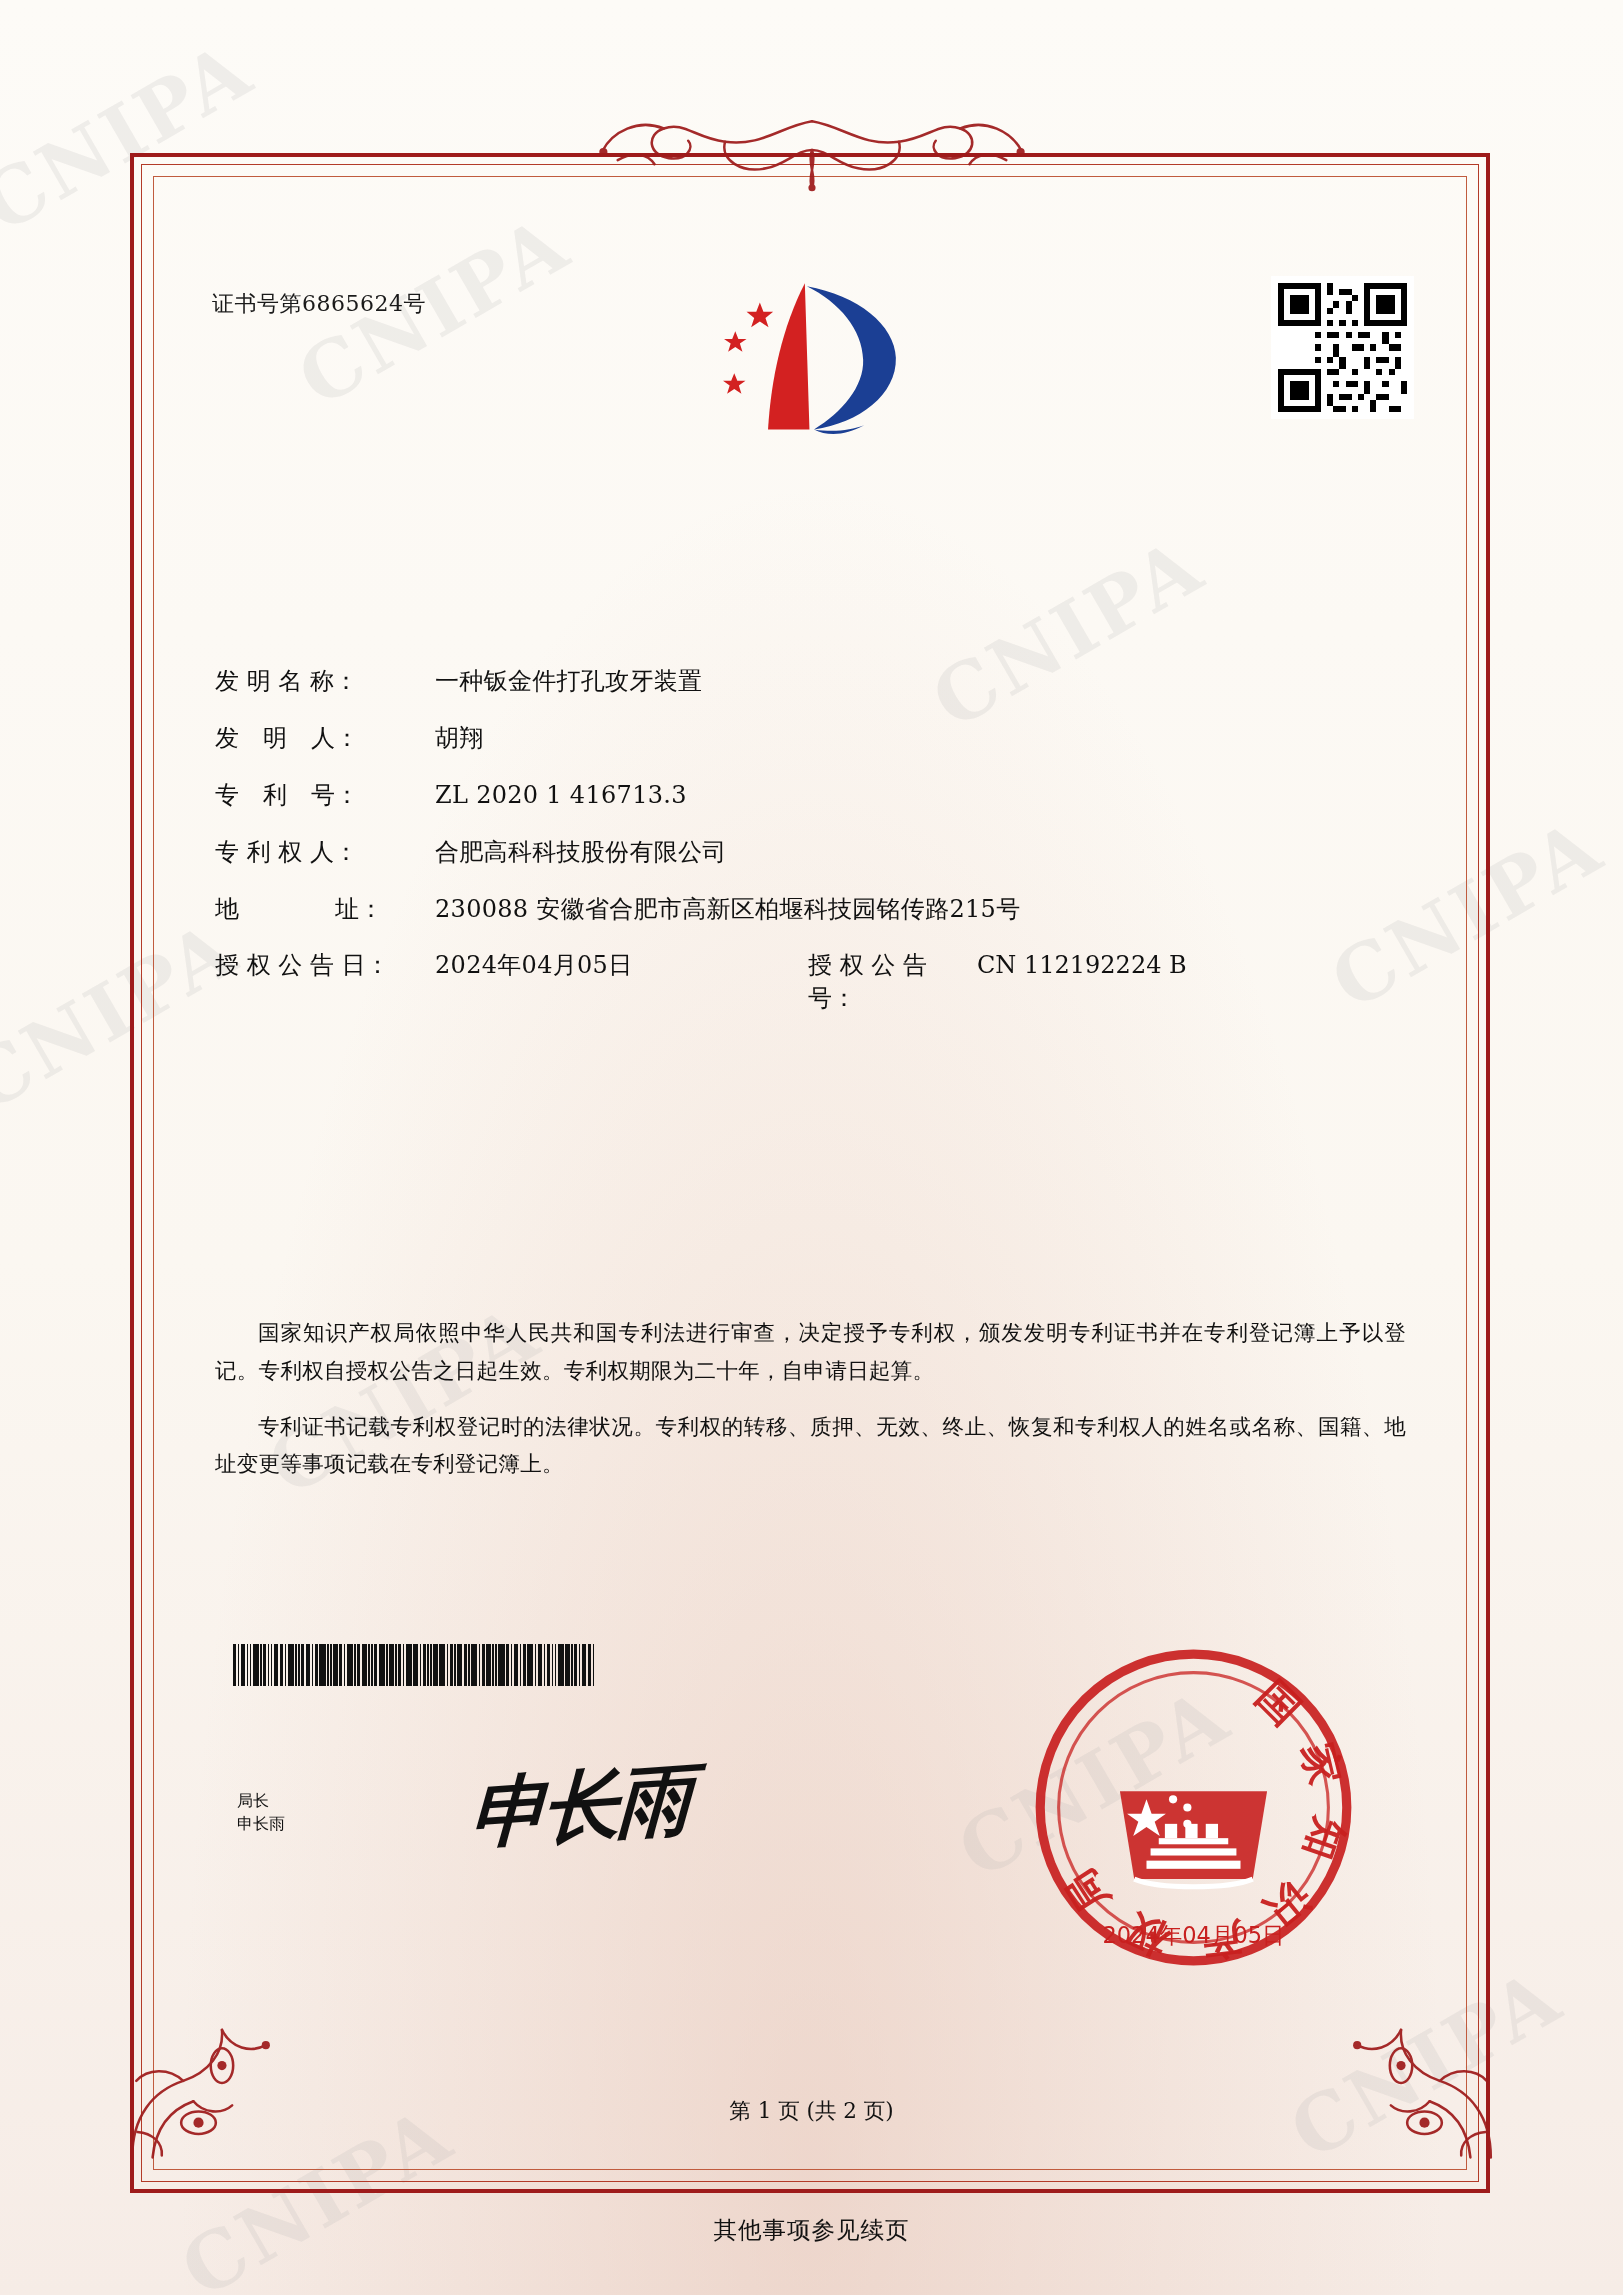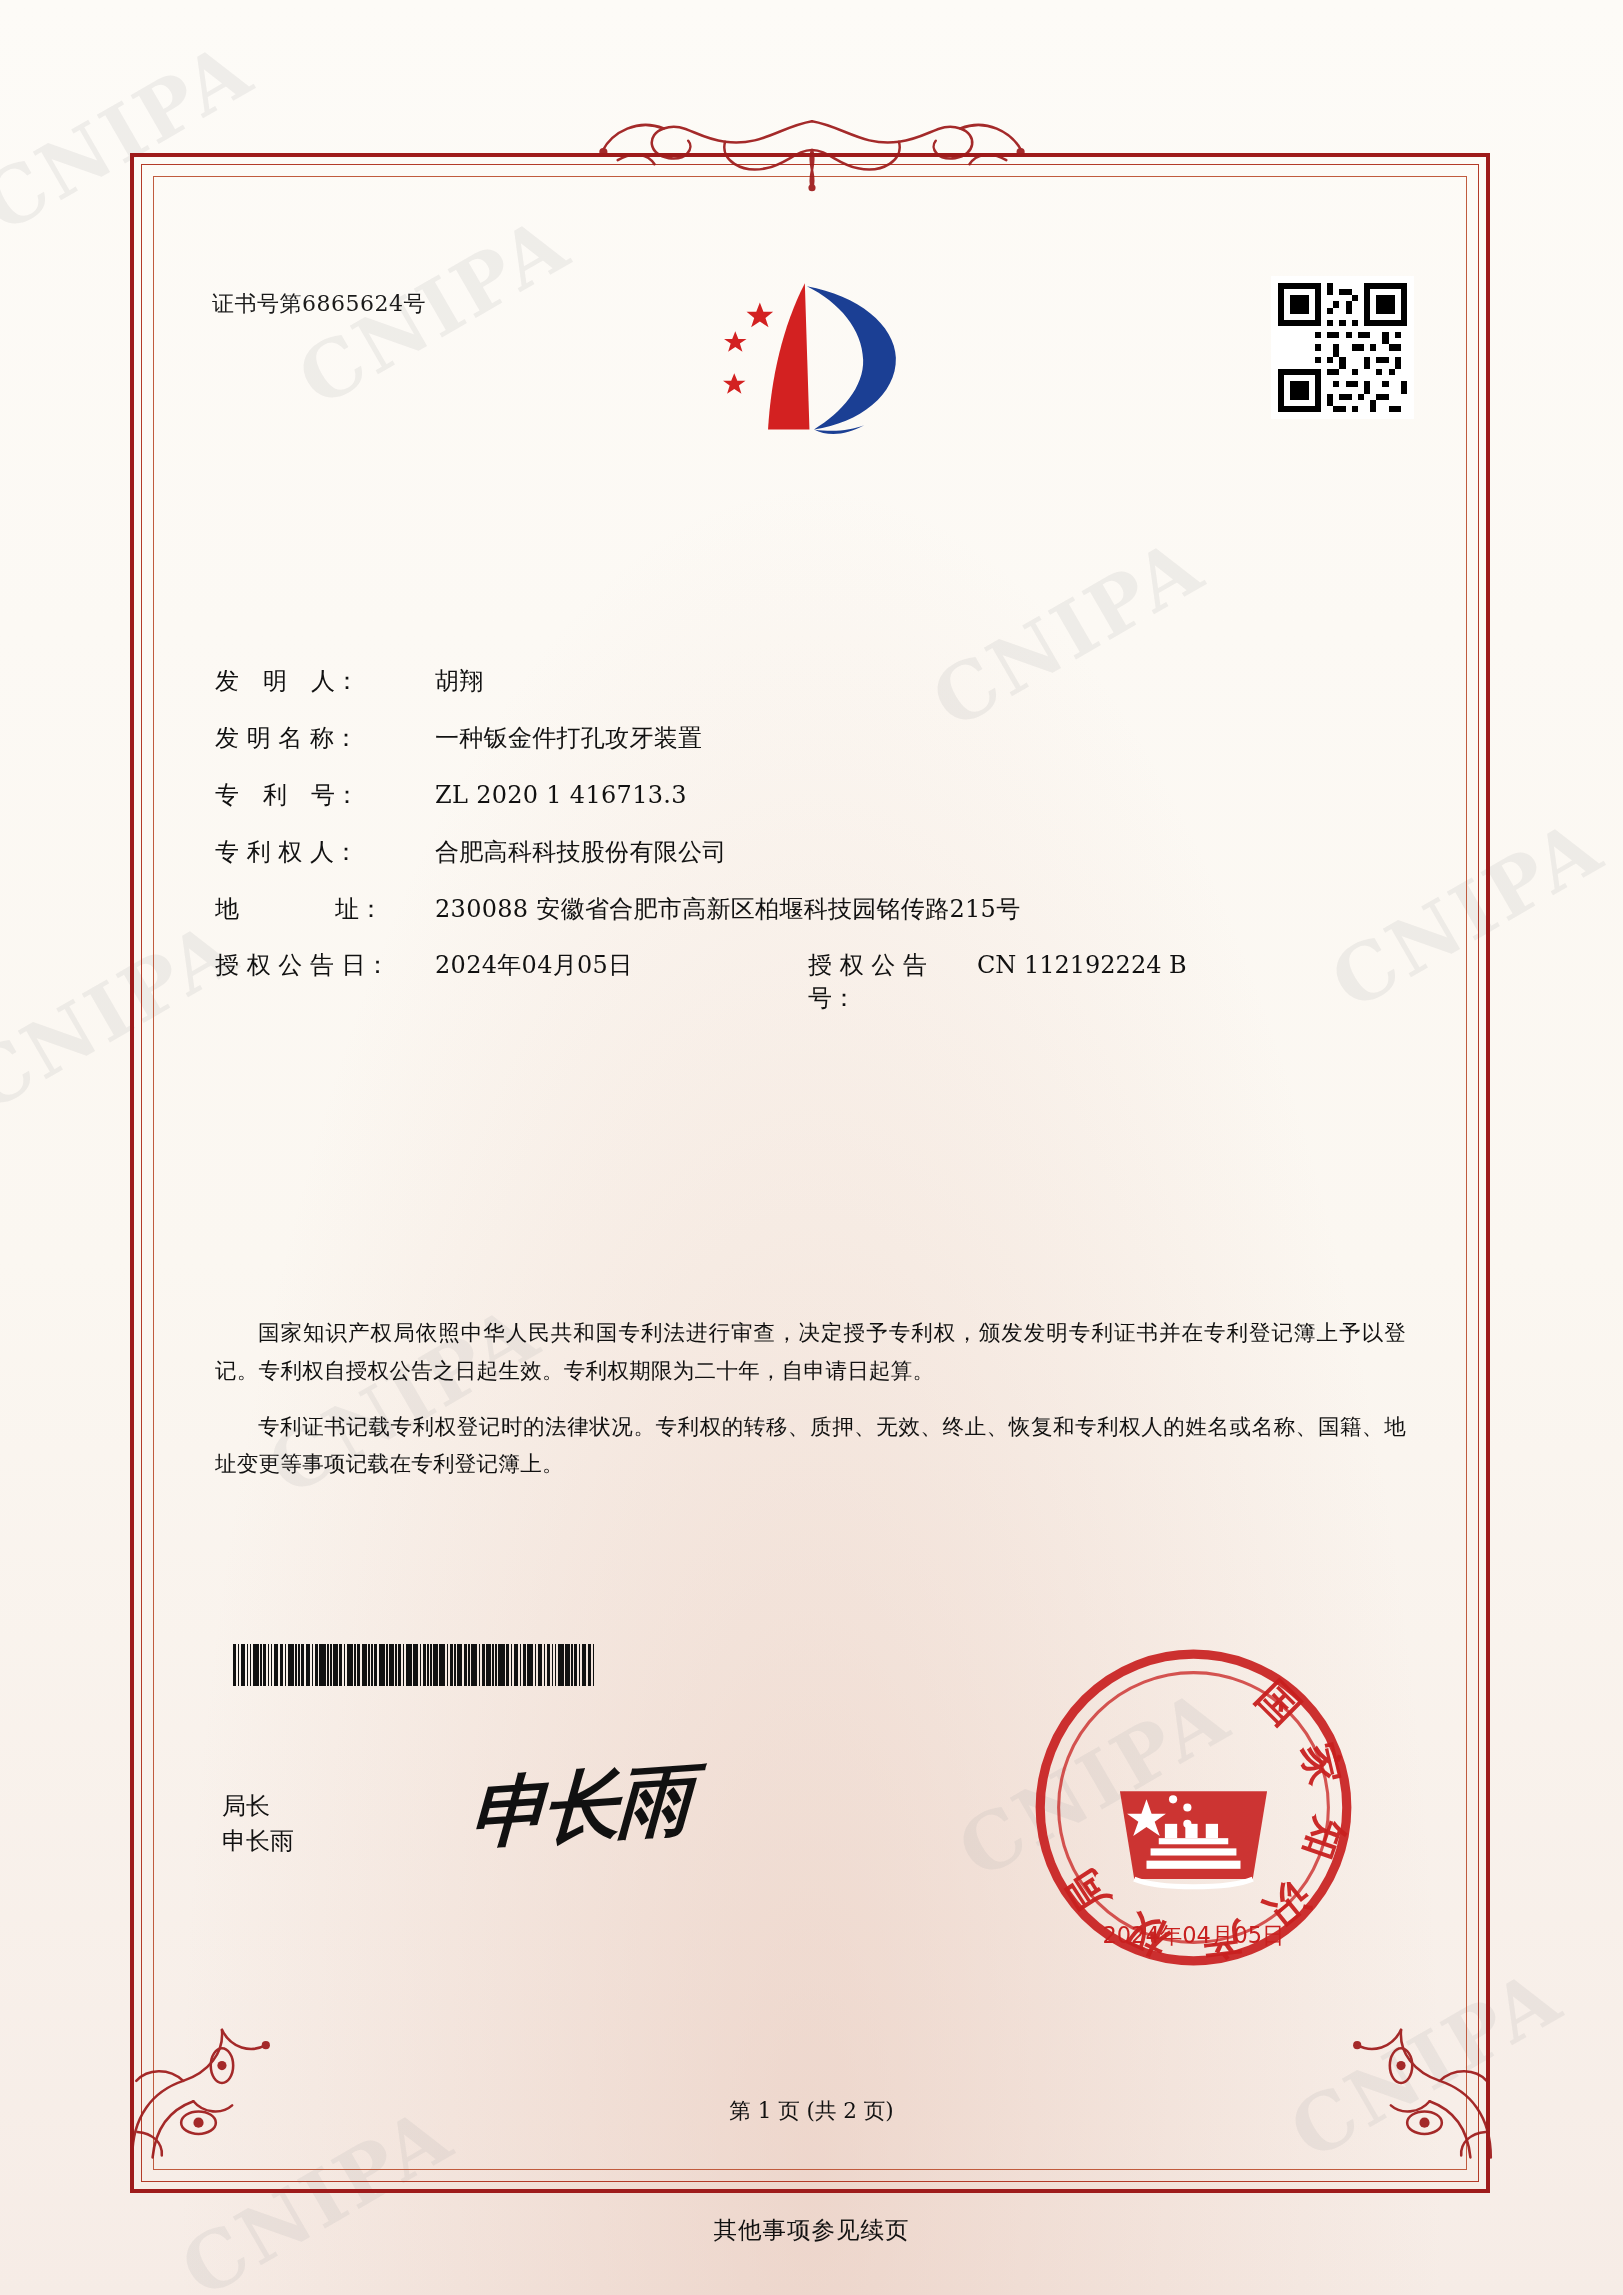--- a/index.html
+++ b/index.html
@@ -190,23 +190,23 @@
   .barcode i {
     display: block;
     height: 42px;
     background: #111;
     margin-right: 1.5px;
   }
 
   
   .sig-label {
     position: absolute;
-    left: 222px;
+    left: 237px;
     top: 1789px;
-    font-size: 24px;
+    font-size: 16px;
     line-height: 1.45;
     color: #111;
   }
   .sig-script {
     position: absolute;
     left: 470px;
     top: 1756px;
     font-size: 77px;
     color: #111;
     font-family: "DejaVu Serif", "Liberation Serif", serif;
@@ -422,26 +422,26 @@
       <path d="M196 14 L205 300 L124 300 C130 200 152 100 196 14 Z" fill="#d32121"></path>
 
       <path d="M200 20 C300 38 372 96 374 160 C376 232 302 288 214 300 C268 268 312 216 310 164 C308 104 264 52 200 20 Z" fill="#1b3f94"></path>
       <path d="M214 300 C250 306 286 302 312 292 C276 312 240 314 214 300 Z" fill="#1b3f94"></path>
     </svg>
   </div>
 
 
   <div class="fields">
     <div class="row">
+      <div class="lbl">发 明 名 称：</div>
+      <div class="val">一种钣金件打孔攻牙装置</div>
+    </div>
+    <div class="row">
       <div class="lbl">发　明　人：</div>
       <div class="val">胡翔</div>
-    </div>
-    <div class="row">
-      <div class="lbl">发 明 名 称：</div>
-      <div class="val">一种钣金件打孔攻牙装置</div>
     </div>
     <div class="row">
       <div class="lbl">专　利　号：</div>
       <div class="val">ZL 2020 1 416713.3</div>
     </div>
     <div class="row">
       <div class="lbl">专 利 权 人：</div>
       <div class="val">合肥高科科技股份有限公司</div>
     </div>
     <div class="row">

